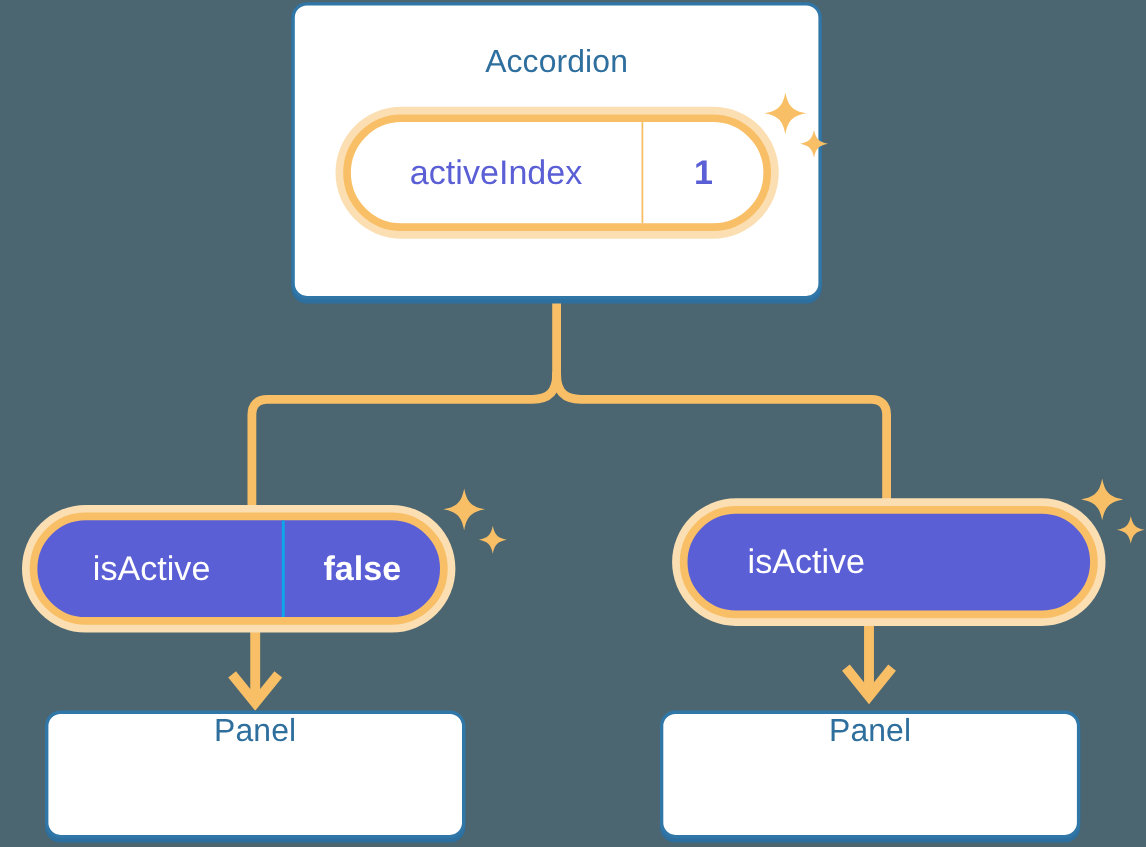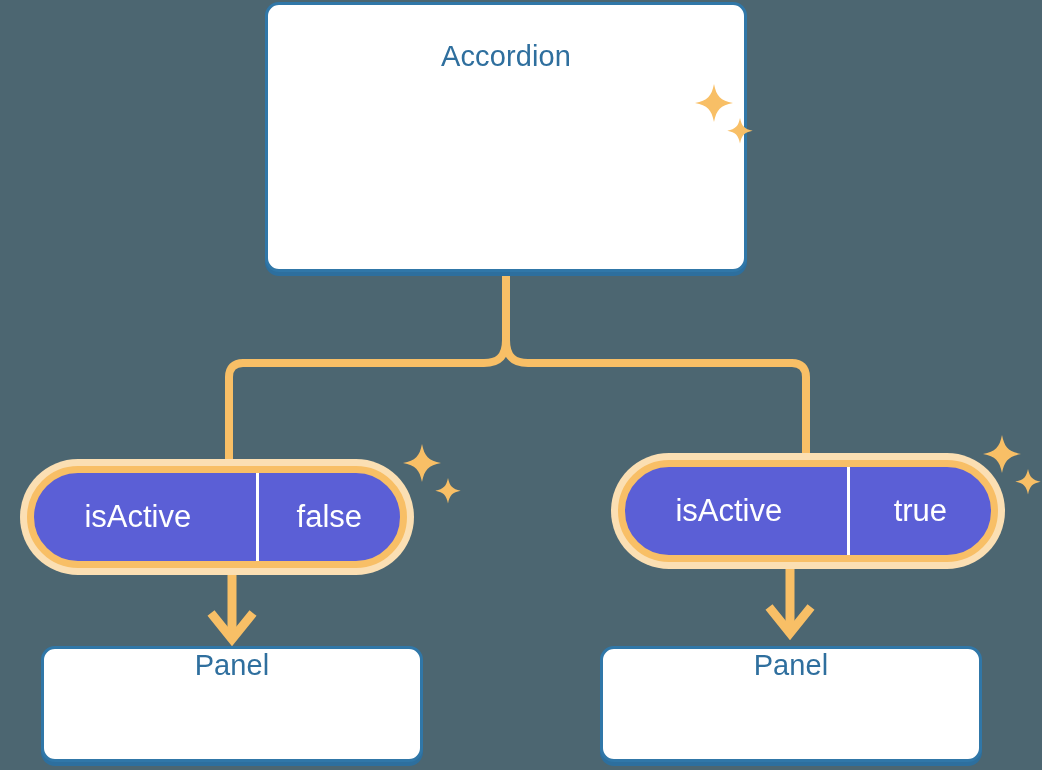--- a/index.html
+++ b/index.html
@@ -107,22 +107,22 @@
 
   
   .pill-solid {
     background: #5b5fd6;
   }
   .pill-solid .pill-key,
   .pill-solid .pill-val {
     color: #ffffff;
   }
   .pill-solid .pill-val {
-    border-left: 3px solid #ffffff;
-    font-weight: 400;
+    border-left: 3px solid #0ea5e9;
+    font-weight: 700;
   }
 
   
   #pill-active-index {
     left: 312px;
     top: 104px;
   }
   #pill-active-index .pill {
     width: 389px;
     height: 106px;
@@ -188,20 +188,26 @@
     <g stroke="#f8bf66" fill="none" stroke-width="9" stroke-linecap="butt" stroke-linejoin="miter">
       <line x1="790" y1="566" x2="790" y2="630"></line>
       <polyline points="769,607 790,633 811,607"></polyline>
     </g>
   </svg>
 
   <div id="accordion-card" class="card">
     <div class="card-title">Accordion</div>
   </div>
 
+  <div id="pill-active-index" class="pill-wrap">
+    <div class="pill pill-light">
+      <div class="pill-key">activeIndex</div>
+      <div class="pill-val">1</div>
+    </div>
+  </div>
 
   <svg id="sparkles-root" class="sparkles" width="66" height="70" viewBox="0 0 66 70" aria-hidden="true">
     <path fill="#f8bf66" d="M24 0 C26.5 12.5 30.5 16.5 43 19 C30.5 21.5 26.5 25.5 24 38 C21.5 25.5 17.5 21.5 5 19 C17.5 16.5 21.5 12.5 24 0 Z"></path>
     <path fill="#f8bf66" d="M50 34 C51.7 42.3 54.4 45 62.7 46.7 C54.4 48.4 51.7 51.1 50 59.4 C48.3 51.1 45.6 48.4 37.3 46.7 C45.6 45 48.3 42.3 50 34 Z"></path>
   </svg>
 
   <div id="pill-is-active-left" class="pill-wrap pill-child">
     <div class="pill pill-solid">
       <div class="pill-key">isActive</div>
       <div class="pill-val">false</div>
@@ -213,21 +219,20 @@
     <path fill="#f8bf66" d="M50 34 C51.7 42.3 54.4 45 62.7 46.7 C54.4 48.4 51.7 51.1 50 59.4 C48.3 51.1 45.6 48.4 37.3 46.7 C45.6 45 48.3 42.3 50 34 Z"></path>
   </svg>
 
   <div id="panel-card-left" class="card panel-card">
     <div class="card-title">Panel</div>
   </div>
 
   <div id="pill-is-active-right" class="pill-wrap pill-child">
     <div class="pill pill-solid">
       <div class="pill-key">isActive</div>
-      <div class="pill-val">true</div>
     </div>
   </div>
 
   <svg id="sparkles-right" class="sparkles" width="66" height="70" viewBox="0 0 66 70" aria-hidden="true">
     <path fill="#f8bf66" d="M24 0 C26.5 12.5 30.5 16.5 43 19 C30.5 21.5 26.5 25.5 24 38 C21.5 25.5 17.5 21.5 5 19 C17.5 16.5 21.5 12.5 24 0 Z"></path>
     <path fill="#f8bf66" d="M50 34 C51.7 42.3 54.4 45 62.7 46.7 C54.4 48.4 51.7 51.1 50 59.4 C48.3 51.1 45.6 48.4 37.3 46.7 C45.6 45 48.3 42.3 50 34 Z"></path>
   </svg>
 
   <div id="panel-card-right" class="card panel-card">
     <div class="card-title">Panel</div>

